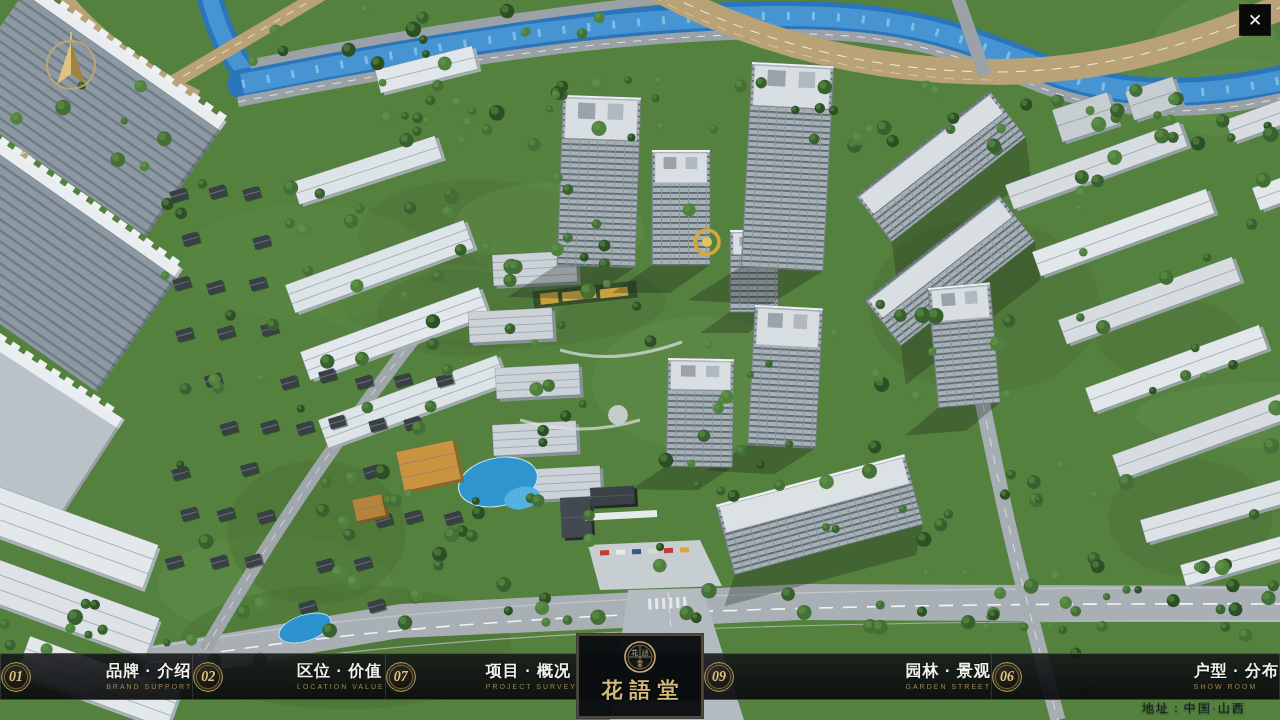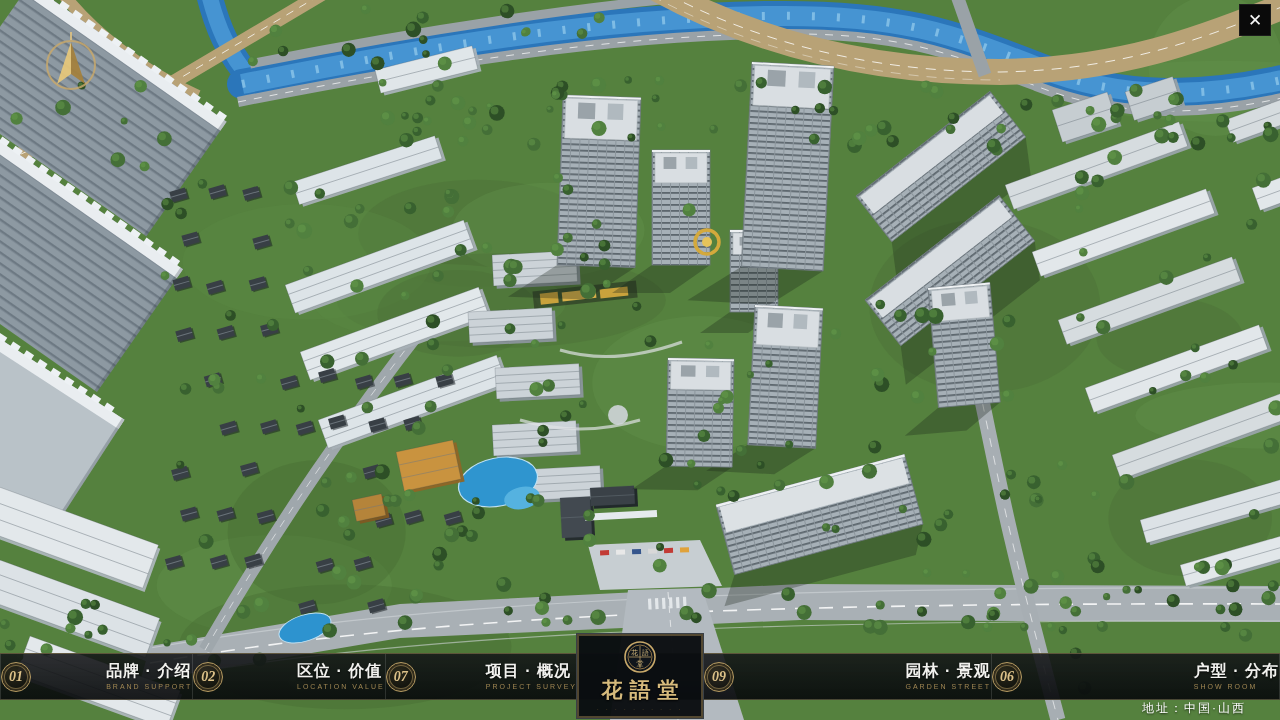--- a/index.html
+++ b/index.html
@@ -36,21 +36,21 @@
 
   
   #logo-box{position:absolute;left:50%;transform:translateX(-50%);top:633px;width:126px;height:84px;
             background:rgba(10,13,17,.97);border:1px solid #3a4046;box-shadow:inset 0 0 0 2px rgba(138,116,72,.55);
             display:flex;flex-direction:column;align-items:center;justify-content:center;
             z-index:5;cursor:pointer;}
   #logo-title{color:#d6ba7c;font:bold 21px "Liberation Serif",serif;letter-spacing:7px;
               margin:2px 0 0 7px;text-shadow:0 1px 2px #000;}
   #logo-tagline{color:#93763f;font-size:5px;letter-spacing:3px;margin-top:2px;}
 
-  #address{position:absolute;right:34px;bottom:3px;color:#ffffff;font-size:12px;
+  #address{position:absolute;right:34px;bottom:3px;color:#0f172a;font-size:12px;
            letter-spacing:2px;text-shadow:0 1px 2px rgba(0,0,0,.7);margin-left:18px;}
 </style>
 </head>
 <body>
 
 <div id="stage">
   <svg id="map" width="1280" height="720" viewBox="0 0 1280 720">
       <defs>
         <pattern id="win" width="9" height="6" patternUnits="userSpaceOnUse">
           <rect x="0" y="0" width="9" height="6" fill="#a6b0b7"></rect>

